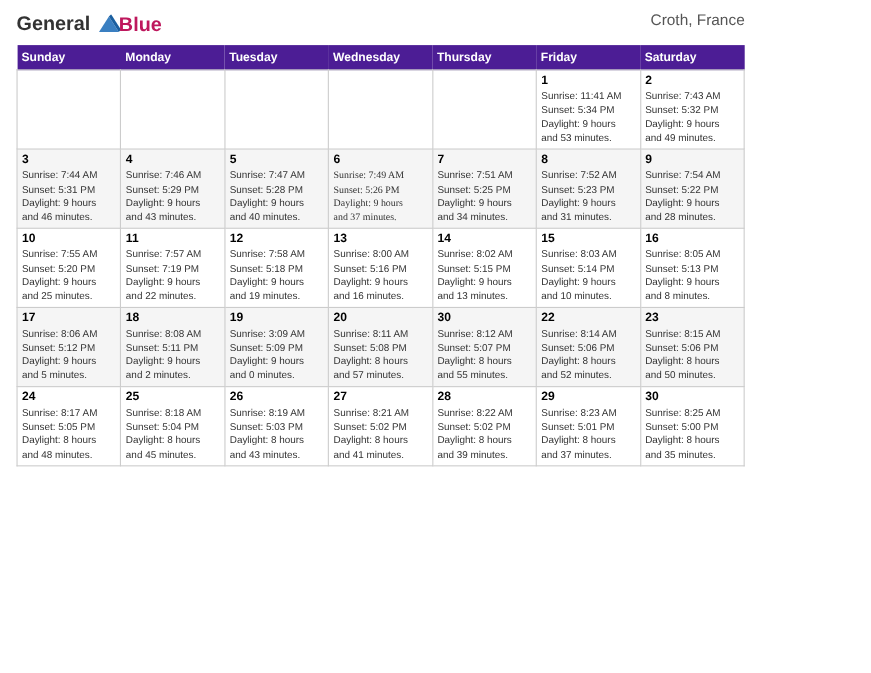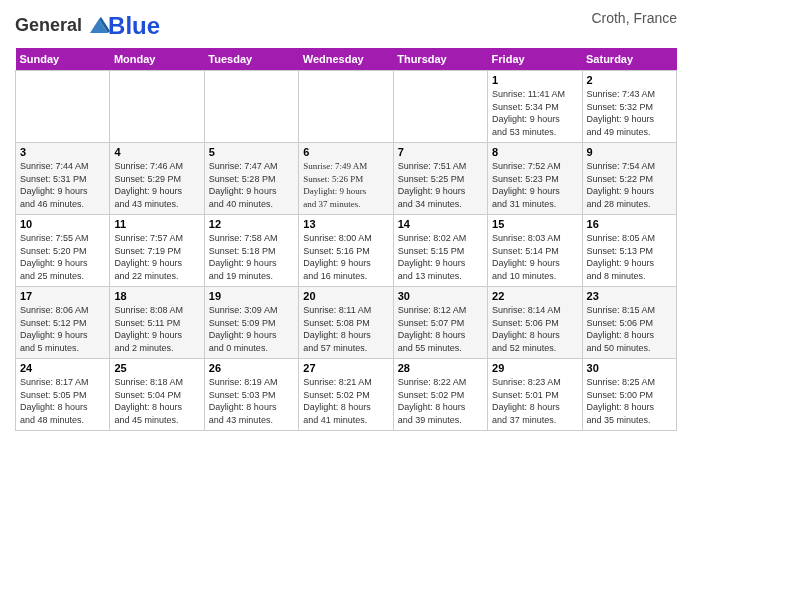--- a/index.html
+++ b/index.html
@@ -35,21 +35,21 @@
     .subtitle {
       font-size: 14px;
       color: #555;
     }
     table {
       width: 100%;
       border-collapse: collapse;
       font-size: 10px;
     }
     th {
-      background-color: #a21caf;
+      background-color: #4c1d95;
       color: #fff;
       padding: 5px 4px;
       text-align: left;
       font-size: 11px;
     }
     td {
       border: 1px solid #ccc;
       vertical-align: top;
       padding: 3px 4px;
       width: 14.28%;
@@ -81,21 +81,21 @@
     <div class="logo">
       <div>
         <div style="display:flex;align-items:center;">
           <div style="font-size:18px;font-weight:bold;color:#333;line-height:1.15;">
             <span style="color:#333;">General</span>
             <svg width="22" height="18" viewBox="0 0 22 18" style="vertical-align:middle;margin-left:1px;">
               <polygon points="2,16 11,2 20,16" fill="#3a7fc1"></polygon>
               <polygon points="11,2 20,16 22,14 13,0" fill="#1a5fa0"></polygon>
             </svg>
           </div>
-          <div style="font-size:24px;font-weight:bold;color:#1d4ed8;margin-left:-2px;margin-top:2px;">Blue</div>
+          <div style="font-size:18px;font-weight:bold;color:#be185d;margin-left:-2px;margin-top:2px;">Blue</div>
         </div>
       </div>
     </div>
     <div class="title-block">
       <div class="subtitle">Croth, France</div>
     </div>
   </div>
 
   <table>
     <thead>

